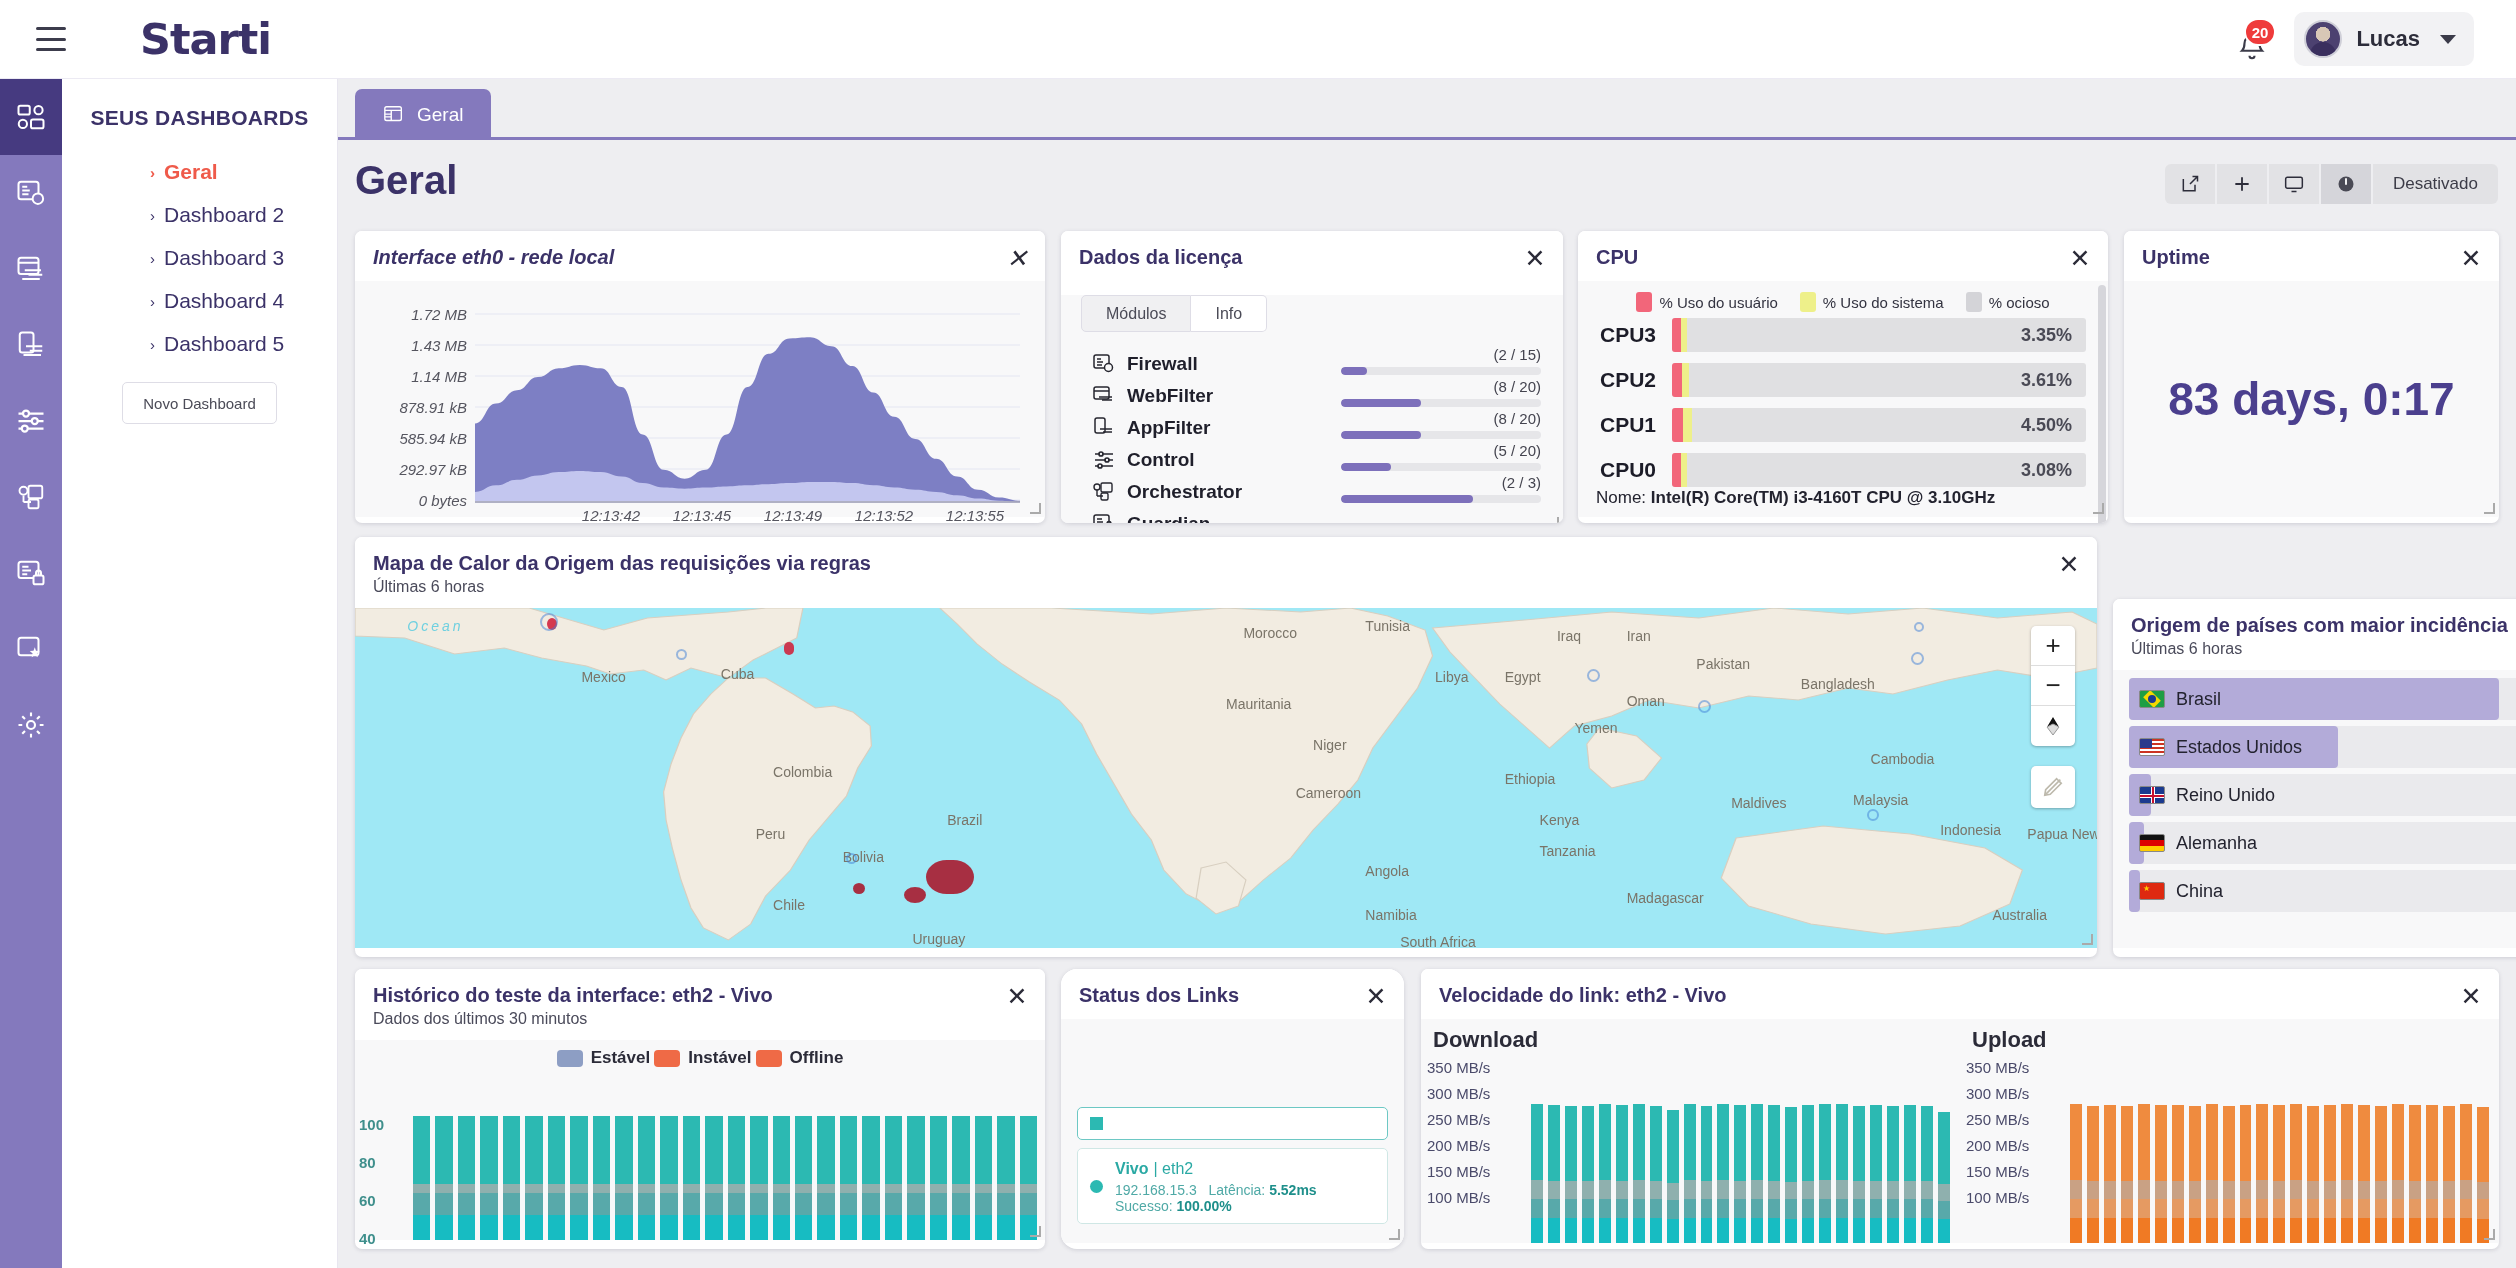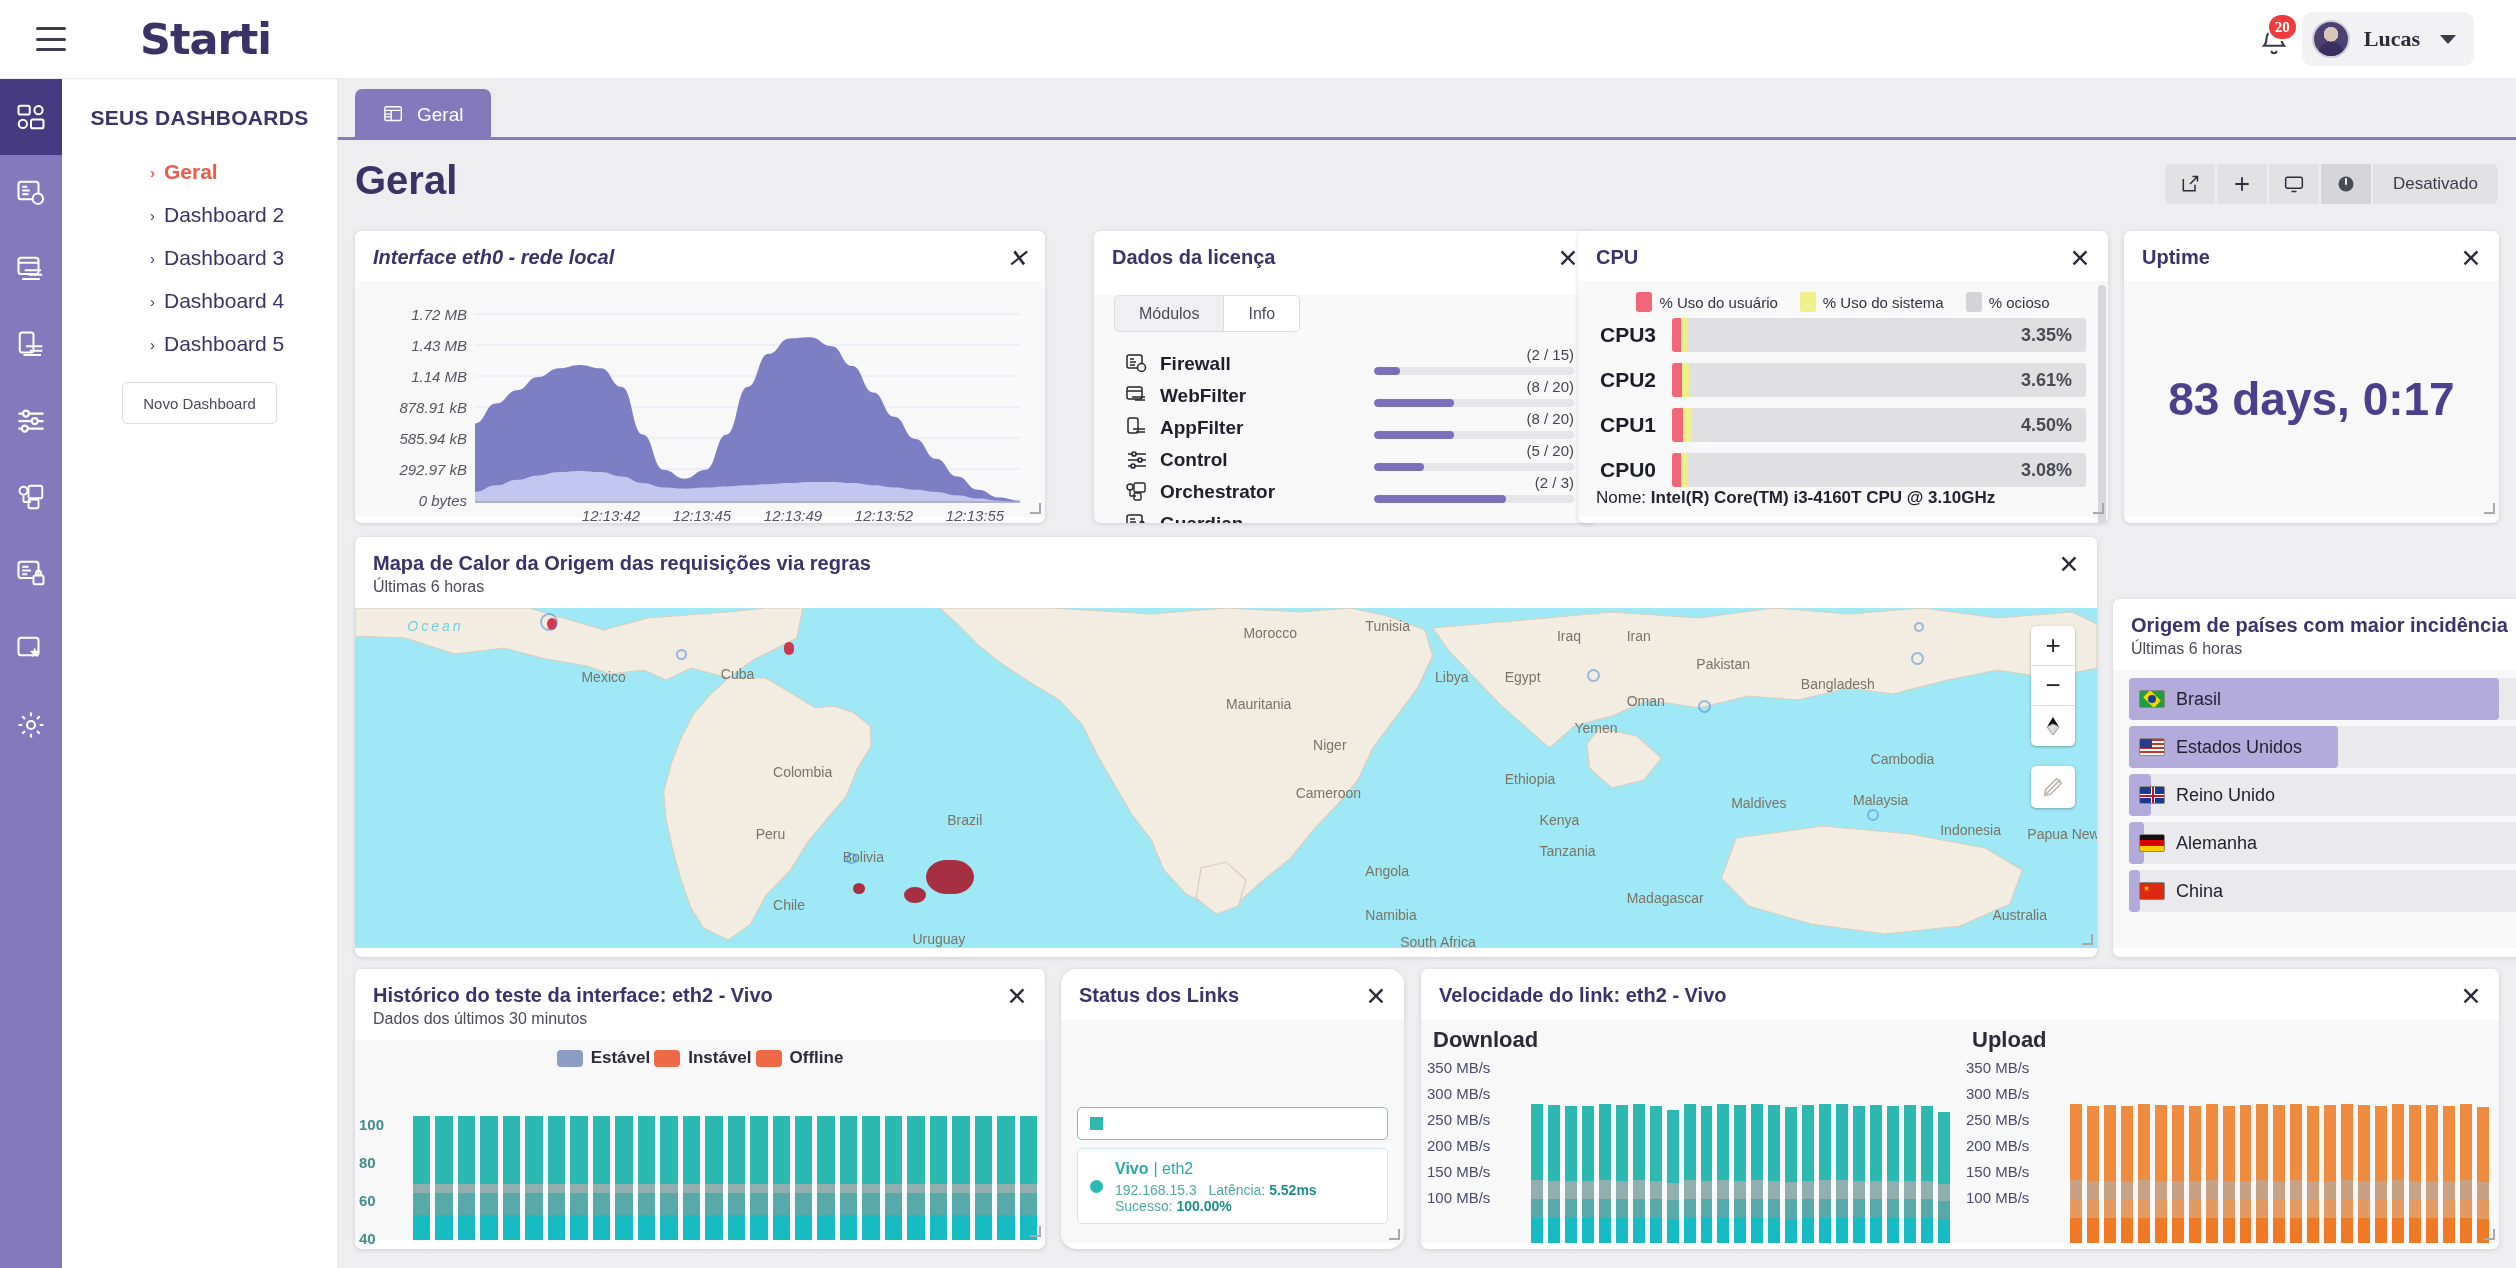--- a/index.html
+++ b/index.html
@@ -15,21 +15,21 @@
   .topbar {
     position:absolute; left:0; top:0; width:2516px; height:79px;
     background:#ffffff; display:flex; align-items:center;
     border-bottom:1px solid #eceaf3;
   }
   .hamburger { margin-left:36px; width:30px; height:24px; cursor:pointer;
     display:flex; flex-direction:column; justify-content:space-between; }
   .hamburger span { display:block; height:3px; background:#3c3c4c; border-radius:2px; }
   .brand { margin-left:74px; font-size:43px; font-weight:700; color:#3b3268;
     letter-spacing:-1px; font-family:"DejaVu Sans", sans-serif; }
-  .topright { margin-left:auto; display:flex; align-items:center; gap:8px; margin-right:42px;font-family:Liberation Serif, serif; }
+  .topright { margin-left:auto; display:flex; align-items:flex-end; gap:22px; margin-right:42px; }
   .bell-wrap { position:relative; width:40px; height:44px; cursor:pointer; }
   .bell { position:absolute; left:5px; top:10px; }
   .badge {
     position:absolute; right:-4px; top:-4px; min-width:28px; height:28px;
     background:#ef3b3b; color:#fff; border-radius:14px; font-size:15px;
     font-weight:700; display:flex; align-items:center; justify-content:center;
     padding:0 6px; border:2px solid #fff;
   }
   .userchip {
     display:flex; align-items:center; gap:14px; background:#f2f2f4;
@@ -393,21 +393,21 @@
             <div class="xl" style="left:227px;">12:13:45</div>
             <div class="xl" style="left:318px;">12:13:49</div>
             <div class="xl" style="left:409px;">12:13:52</div>
             <div class="xl" style="left:500px;">12:13:55</div>
           </div>
         </div>
         <div class="resz"></div>
       </div>
     </div>
 
-    <div class="w" style="left:723px; top:152px; width:502px; height:292px;margin-left:33px;">
+    <div class="w" style="left:723px; top:152px; width:502px; height:292px;">
       <div class="w-head">
         <div class="w-title">Dados da licença</div>
         <div class="w-x">✕</div>
       </div>
       <div class="w-body">
         <div class="segbtns">
           <div class="segbtn">Módulos</div>
           <div class="segbtn">Info</div>
         </div>
         <div style="margin-top:16px;">

